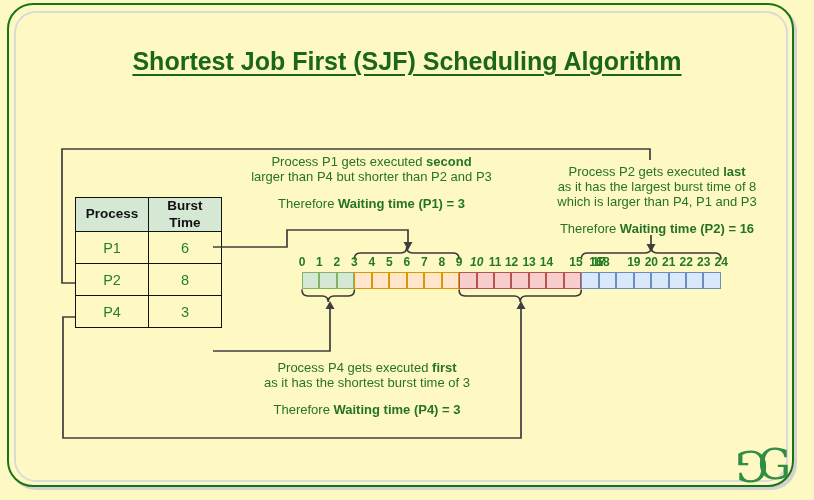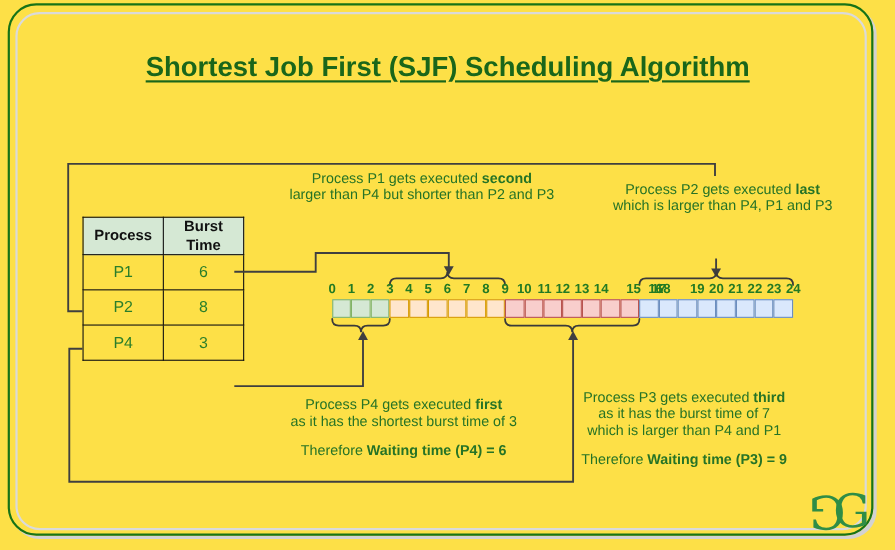--- a/index.html
+++ b/index.html
@@ -1,16 +1,16 @@
 <!DOCTYPE html>
 <html><head>
 <meta charset="utf-8">
 <style>
   html,body{margin:0;padding:0;background:#fff;}
-  #canvas{position:relative;width:814px;height:500px;background:#fde047;overflow:hidden;
+  #canvas{position:relative;width:814px;height:500px;background:#fef9c3;overflow:hidden;
           font-family:"Liberation Sans",sans-serif;}
   
   .frame-green{position:absolute;inset:3px 20px 13px 7px;border:2.5px solid #177317;
                border-radius:26px;box-shadow:3px 3px 0 #d2d2d2;}
   .frame-gray{position:absolute;inset:11px 26px 18px 14px;border:2px solid #dadada;
               border-radius:22px;}
   
   .title{position:absolute;top:47px;left:0;width:814px;text-align:center;
          font-size:25px;font-weight:bold;color:#1a661a;text-decoration:underline;
          text-decoration-thickness:2px;text-underline-offset:4px;}
@@ -96,21 +96,21 @@
       <span class="tick" style="left: 0px;">0</span>
       <span class="tick" style="left: 17.4667px;">1</span>
       <span class="tick" style="left: 34.9333px;">2</span>
       <span class="tick" style="left: 52.4px;">3</span>
       <span class="tick" style="left: 69.8667px;">4</span>
       <span class="tick" style="left: 87.3333px;">5</span>
       <span class="tick" style="left: 104.8px;">6</span>
       <span class="tick" style="left: 122.267px;">7</span>
       <span class="tick" style="left: 139.733px;">8</span>
       <span class="tick" style="left: 157.2px;">9</span>
-      <span class="tick" style="left: 174.667px;">10</span>
+      <span class="tick" style="left: 174.667px; font-style: italic;">10</span>
       <span class="tick" style="left: 193px;">11</span>
       <span class="tick" style="left: 209.6px;">12</span>
       <span class="tick" style="left: 227.067px; text-align: right;">13</span>
       <span class="tick" style="left: 244.533px;">14</span>
       <span class="tick" style="left: 274px;">15</span>
       <span class="tick" style="left: 294px;">16</span>
       <span class="tick" style="left: 296.933px;">17</span>
       <span class="tick" style="left: 301px;">18</span>
       <span class="tick" style="left: 331.867px;">19</span>
       <span class="tick" style="left: 349.333px;">20</span>
@@ -139,41 +139,38 @@
       <div class="tcell" style="background: rgb(218, 232, 252); border-color: rgb(108, 142, 191);"></div>
       <div class="tcell" style="background: rgb(218, 232, 252); border-color: rgb(108, 142, 191);"></div>
       <div class="tcell" style="background: rgb(218, 232, 252); border-color: rgb(108, 142, 191);"></div>
       <div class="tcell" style="background: rgb(218, 232, 252); border-color: rgb(108, 142, 191);"></div>
       <div class="tcell" style="background: rgb(218, 232, 252); border-color: rgb(108, 142, 191);"></div>
       <div class="tcell" style="background: rgb(218, 232, 252); border-color: rgb(108, 142, 191);"></div>
       <div class="tcell" style="background: rgb(218, 232, 252); border-color: rgb(108, 142, 191);"></div>
       <div class="tcell" style="background: rgb(218, 232, 252); border-color: rgb(108, 142, 191);"></div>
     </div>
 
-  <div class="ann" style="left:236px;top:154px;width:295px;">
+  <div class="ann" style="left:224px;top:154px;width:295px;">
     <div><span>Process P1 gets executed </span><b>second</b></div>
     <div>larger than P4 but shorter than P2 and P3</div>
+    <div class="therefore"><span>Therefore </span><b>Waiting time (P1) = 3</b></div>
   </div>
 
   <div class="ann" style="left:528px;top:164px;width:258px;">
     <div><span>Process P2 gets executed </span><b>last</b></div>
+    <div>as it has the largest burst time of 8</div>
     <div>which is larger than P4, P1 and P3</div>
+    <div class="therefore"><span>Therefore </span><b>Waiting time (P2) = 16</b></div>
   </div>
 
   <div class="ann" style="left:228px;top:360px;width:278px;">
     <div><span>Process P4 gets executed </span><b>first</b></div>
     <div>as it has the shortest burst time of 3</div>
-    <div class="therefore"><span>Therefore </span><b>Waiting time (P4) = 6</b></div>
+    <div class="therefore"><span>Therefore </span><b>Waiting time (P4) = 3</b></div>
   </div>
 
-  <div class="ann" style="left:522px;top:353px;width:200px;">
-    <div><span>Process P3 gets executed </span><b>third</b></div>
-    <div>as it has the burst time of 7</div>
-    <div>which is larger than P4 and P1</div>
-    <div class="therefore"><span>Therefore </span><b>Waiting time (P3) = 9</b></div>
-  </div>
 
   <div class="logo">
     <span class="g1">G</span>
     <span class="g2">G</span>
   </div>
 
 </div>
 
 </body></html>

